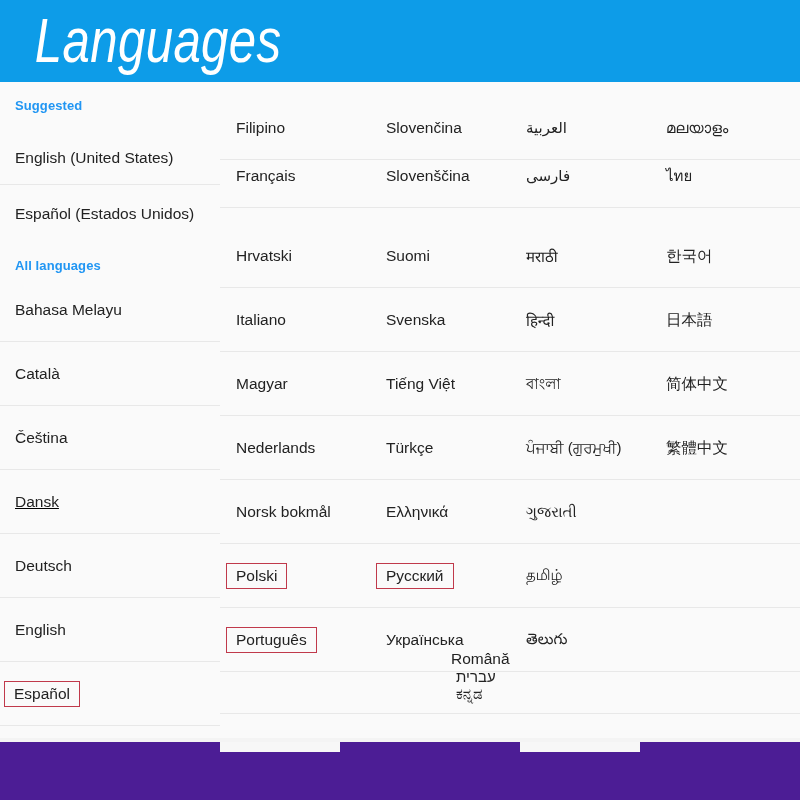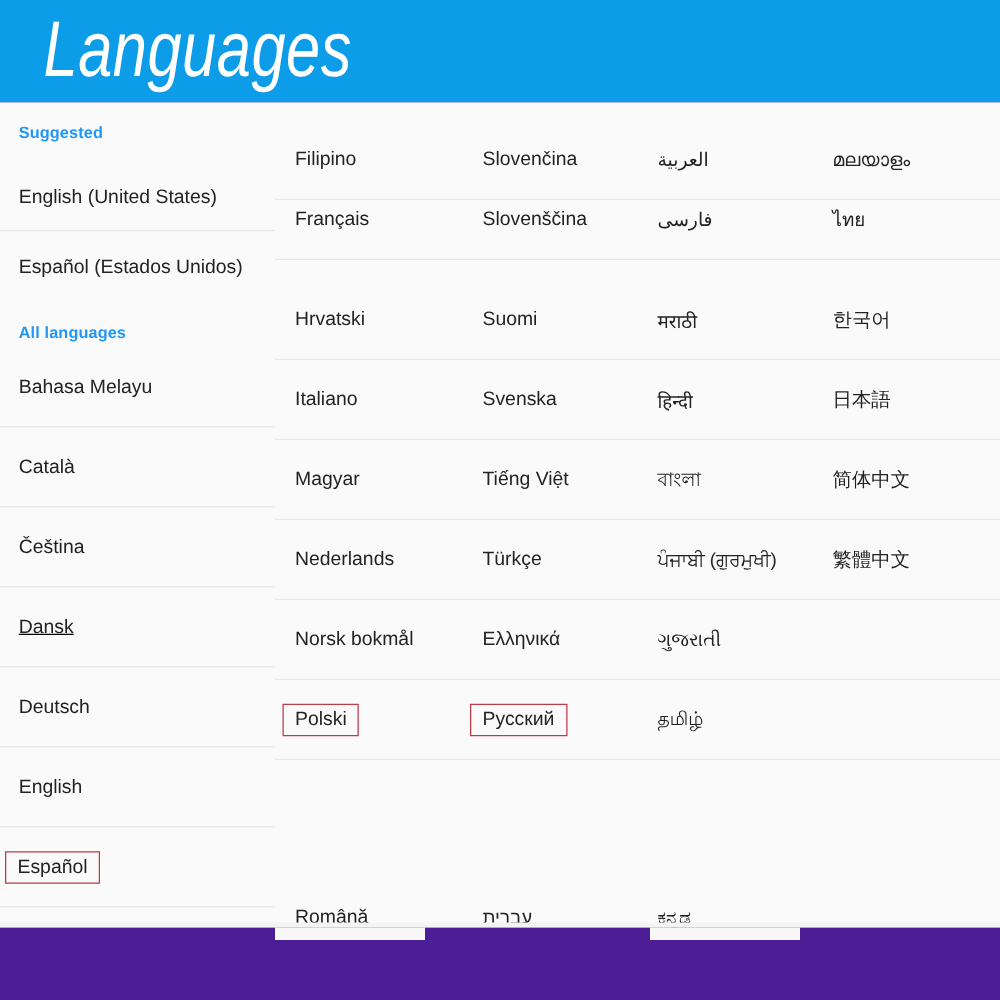--- a/index.html
+++ b/index.html
@@ -332,21 +332,35 @@
           <div class="cell c2">
             <span class="cell-txt marked">Русский</span>
           </div>
           <div class="cell c3">
             <span class="cell-txt indic">தமிழ்</span>
           </div>
           <div class="cell c4">
             <span class="cell-txt"></span>
           </div>
         </div>
-        <div class="grid-row" style="top: 620px;">
+        <div class="grid-row" style="top: 526px;">
+          <div class="cell c1">
+            <span class="cell-txt marked">Português</span>
+          </div>
+          <div class="cell c2">
+            <span class="cell-txt">Українська</span>
+          </div>
+          <div class="cell c3">
+            <span class="cell-txt indic">తెలుగు</span>
+          </div>
+          <div class="cell c4">
+            <span class="cell-txt"></span>
+          </div>
+        </div>
+        <div class="grid-row" style="top: 568px; flex-direction: column;">
           <div class="cell c1">
             <span class="cell-txt">Română</span>
           </div>
           <div class="cell c2">
             <span class="cell-txt rtl">עברית</span>
           </div>
           <div class="cell c3">
             <span class="cell-txt indic">ಕನ್ನಡ</span>
           </div>
           <div class="cell c4">

